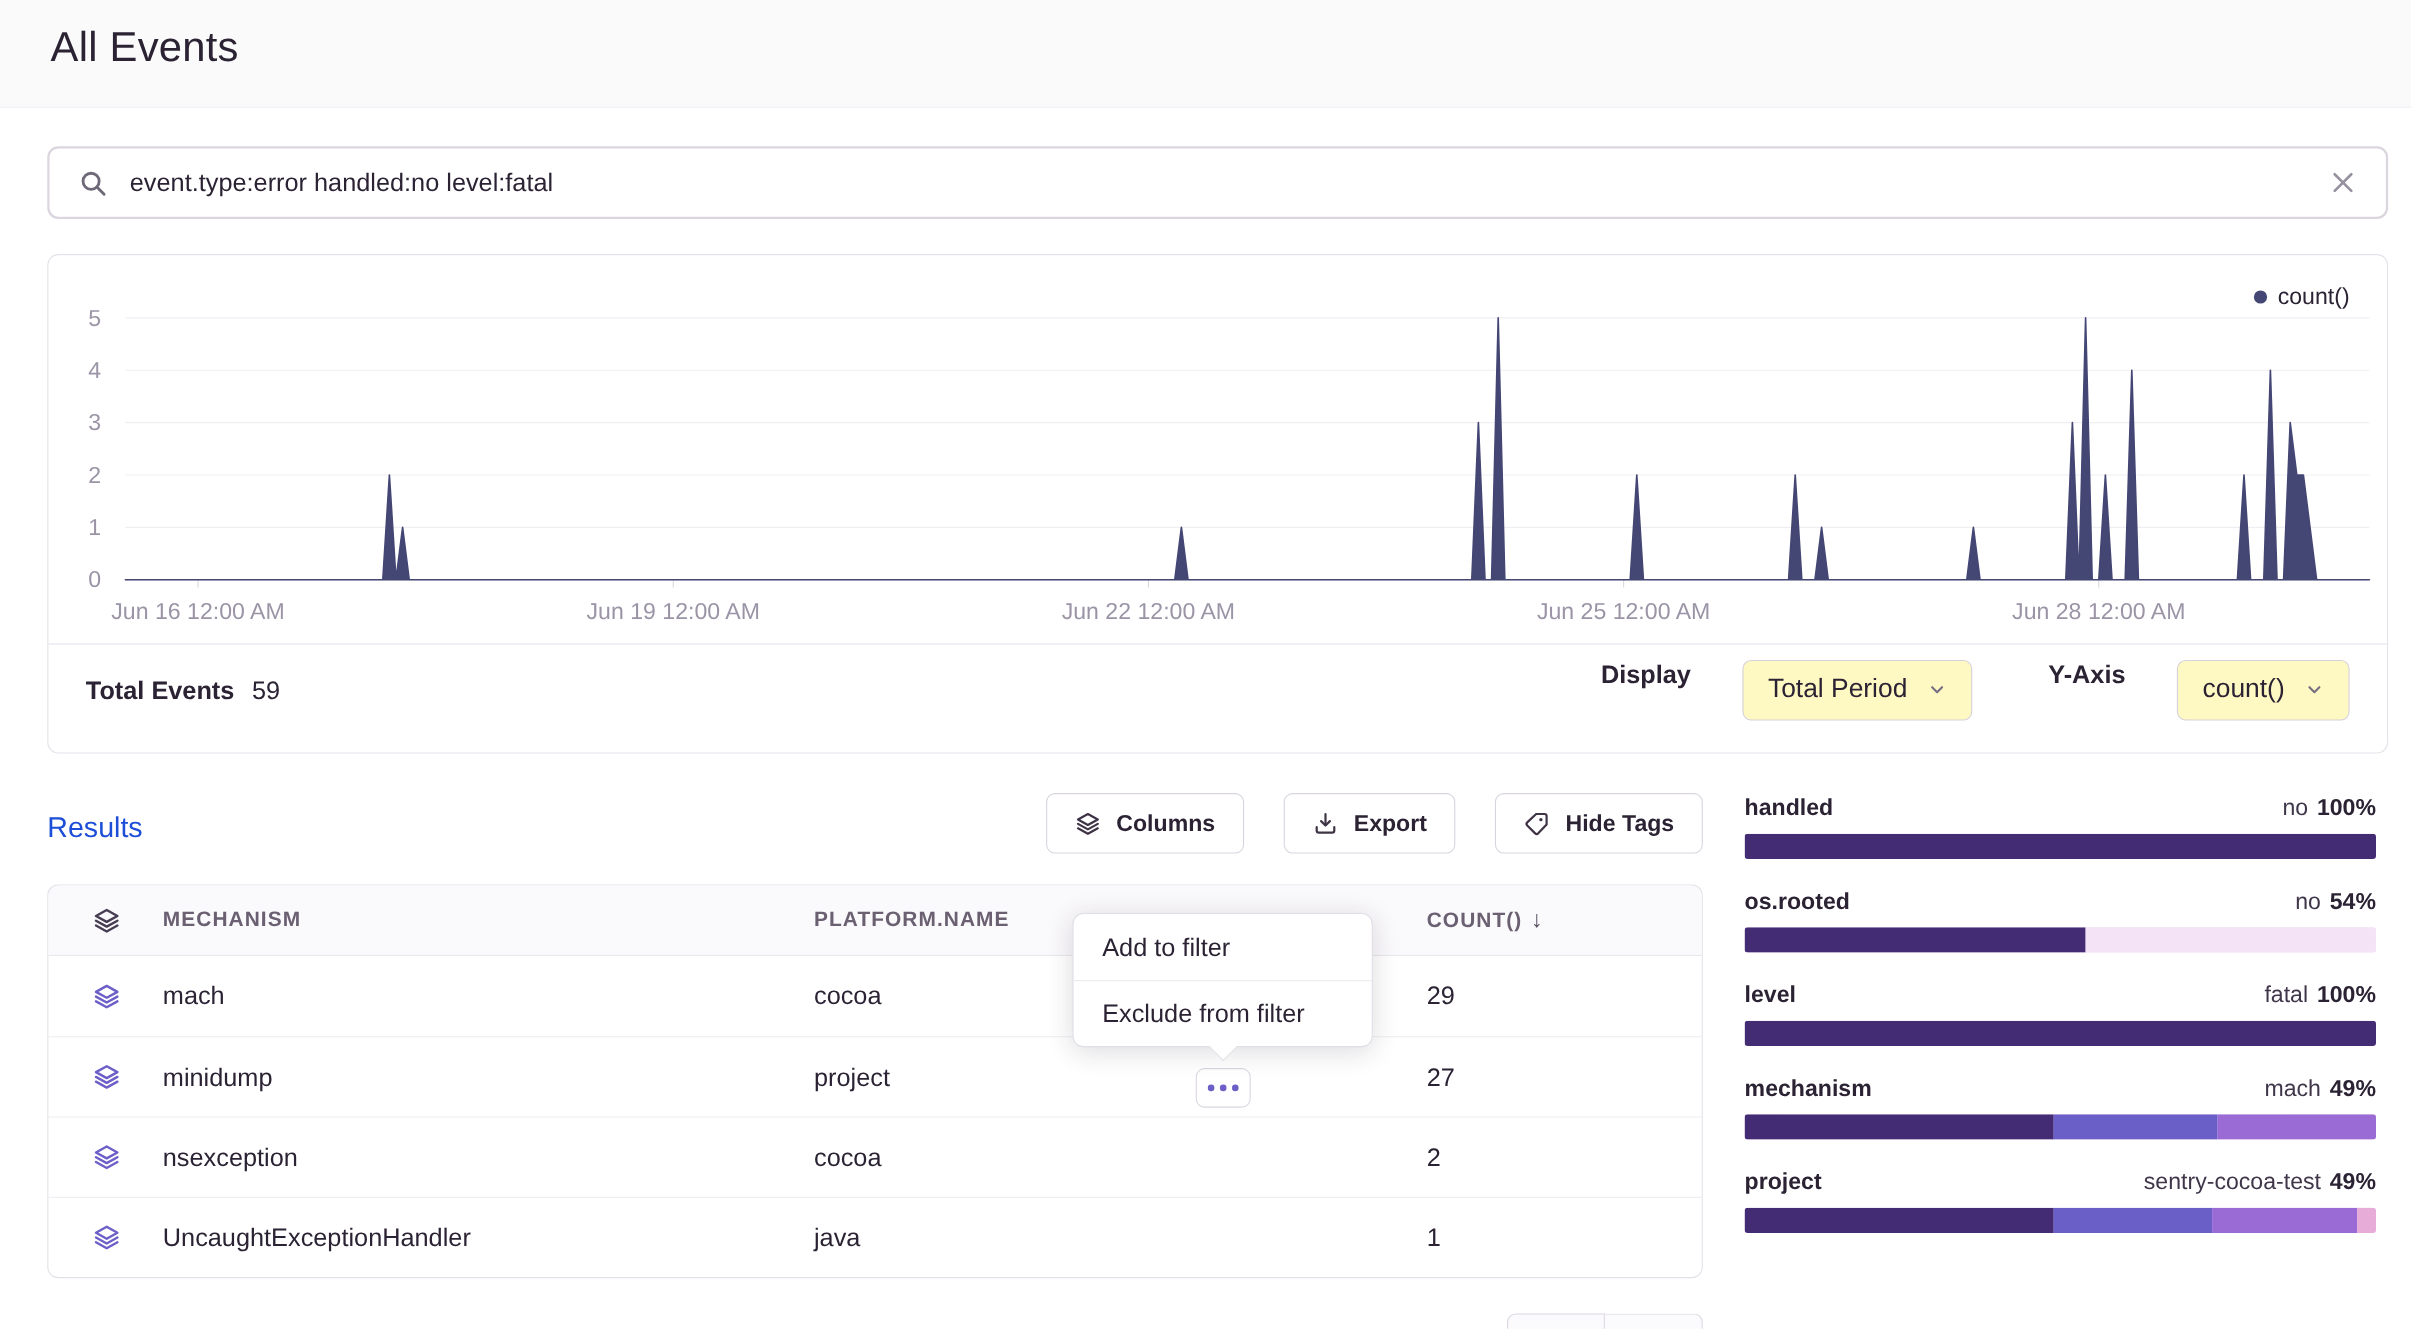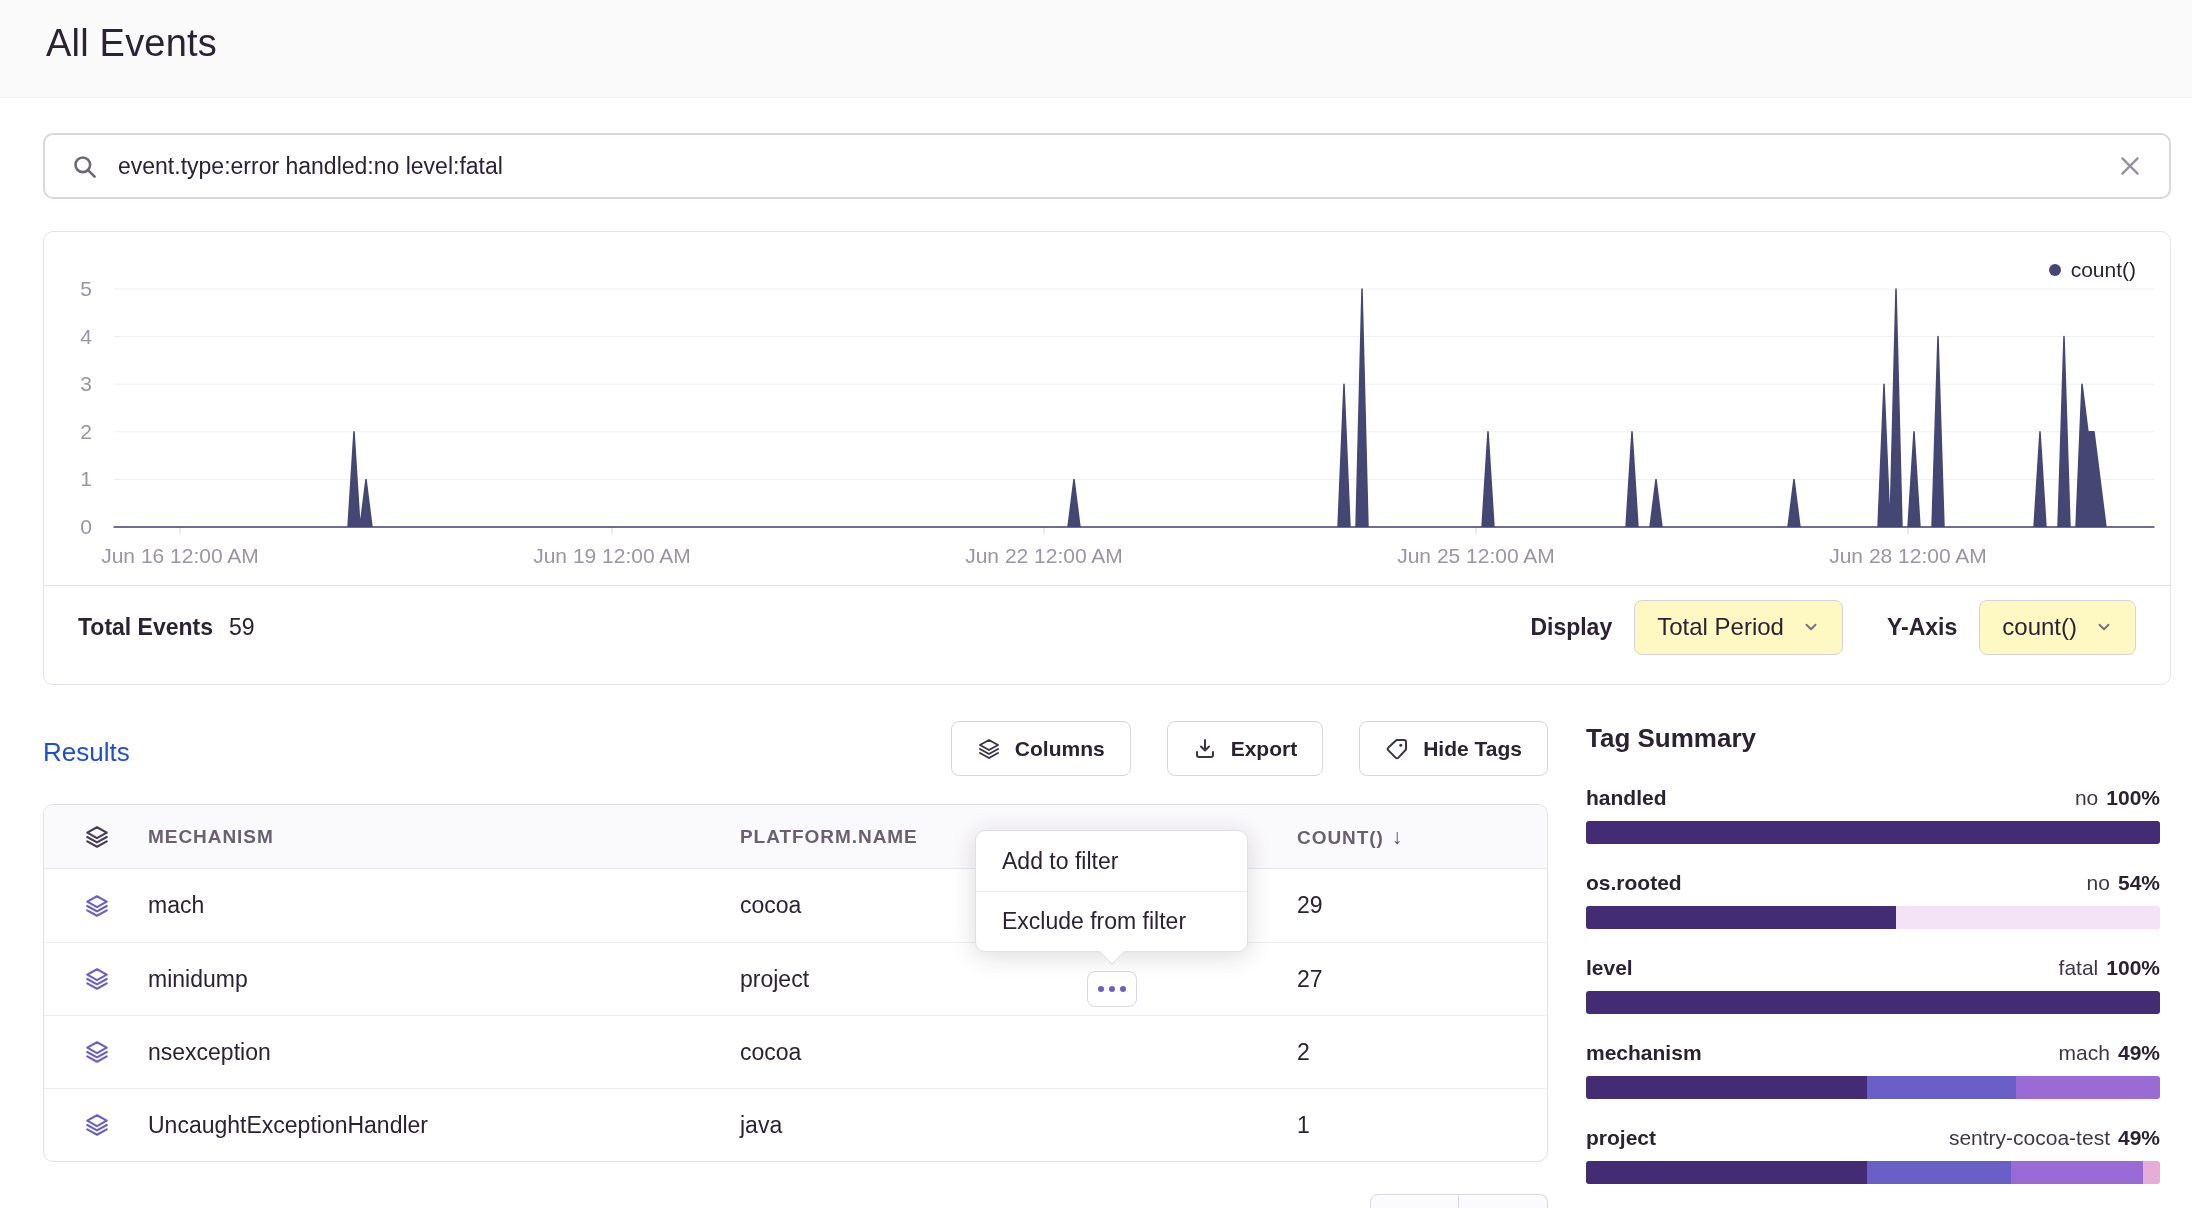--- a/index.html
+++ b/index.html
@@ -22,21 +22,21 @@
   .icon-btn { border:none; background:transparent; padding:0; cursor:pointer; display:flex; align-items:center; }
 
   
   .chart-panel { position:absolute; left:43px; top:231px; width:2128px; height:454px; border:1px solid #E6E2EA; border-radius:10px; background:#fff; }
   .chart-legend { position:absolute; top:26px; right:34px; display:flex; align-items:center; gap:10px; font-size:21px; color:#2B2233; z-index:2; }
   .legend-dot { width:12px; height:12px; border-radius:50%; }
   #chart-svg { position:absolute; left:0; top:0; width:2126px; height:370px; }
   .chart-footer { position:absolute; left:0; bottom:16px; width:2126px; height:83px; border-top:1px solid #E6E2EA; display:flex; align-items:center; padding:0 34px; font-size:23px; }
   .tf-label { font-weight:700; color:#2B2233; }
   .tf-value { margin-left:16px; color:#2B2233; }
-  .footer-right { margin-left:auto; display:flex; align-items:center; }
+  .footer-right { margin-left:auto; display:flex; align-items:flex-start;gap:25px; }
   .dropdown { display:flex; align-items:center; gap:18px; height:55px; padding:0 22px; margin-left:22px; border:1px solid #D6D0DC; border-radius:8px; background:#fef9c3; font:inherit; font-size:24px; color:#2B2233; cursor:pointer; }
   .footer-right .sep { margin-left:44px; }
 
   
   .results-bar { position:absolute; left:43px; top:721px; width:1505px; display:flex; align-items:flex-end; justify-content:space-between; }
   .results-title { margin:0 0 8px 0; font-size:26px; font-weight:400; color:#1d4ed8; }
   .btn-group { display:flex; gap:36px; }
   .btn { display:flex; align-items:center; gap:14px; height:55px; padding:0 25px; border:1px solid #D9D4DF; border-radius:8px; background:#fff; font:inherit; font-size:21px; font-weight:700; color:#2B2233; cursor:pointer; }
 
   
@@ -260,21 +260,20 @@
     <div class="menu-arrow"></div>
   </div>
   <button class="dots-btn">
     <span class="dot" style="background: rgb(108, 95, 199);"></span>
     <span class="dot" style="background: rgb(108, 95, 199);"></span>
     <span class="dot" style="background: rgb(108, 95, 199);"></span>
   </button>
 </div>
 
 <aside class="tag-summary">
-  <h2 class="tag-title">Tag Summary</h2>
   <div id="tag-entries">
       <div class="tag-entry">
         <div class="tag-labels">
           <span class="tag-name">handled</span>
           <span class="tag-value">no<span class="tag-pct">100%</span></span>
         </div>
         <div class="tag-bar">
           <div class="tag-seg" style="width:100%;background:#432C74;"></div>
         </div>
       </div>

